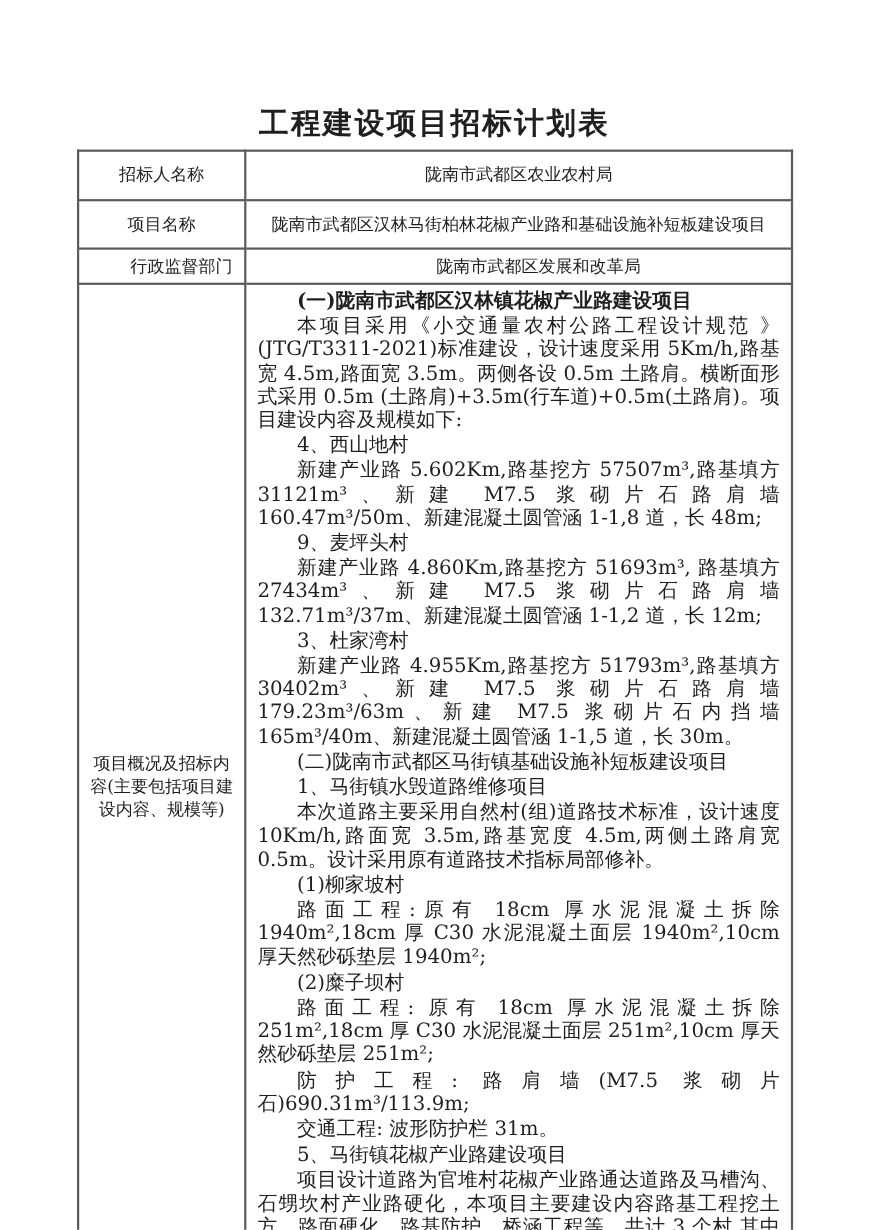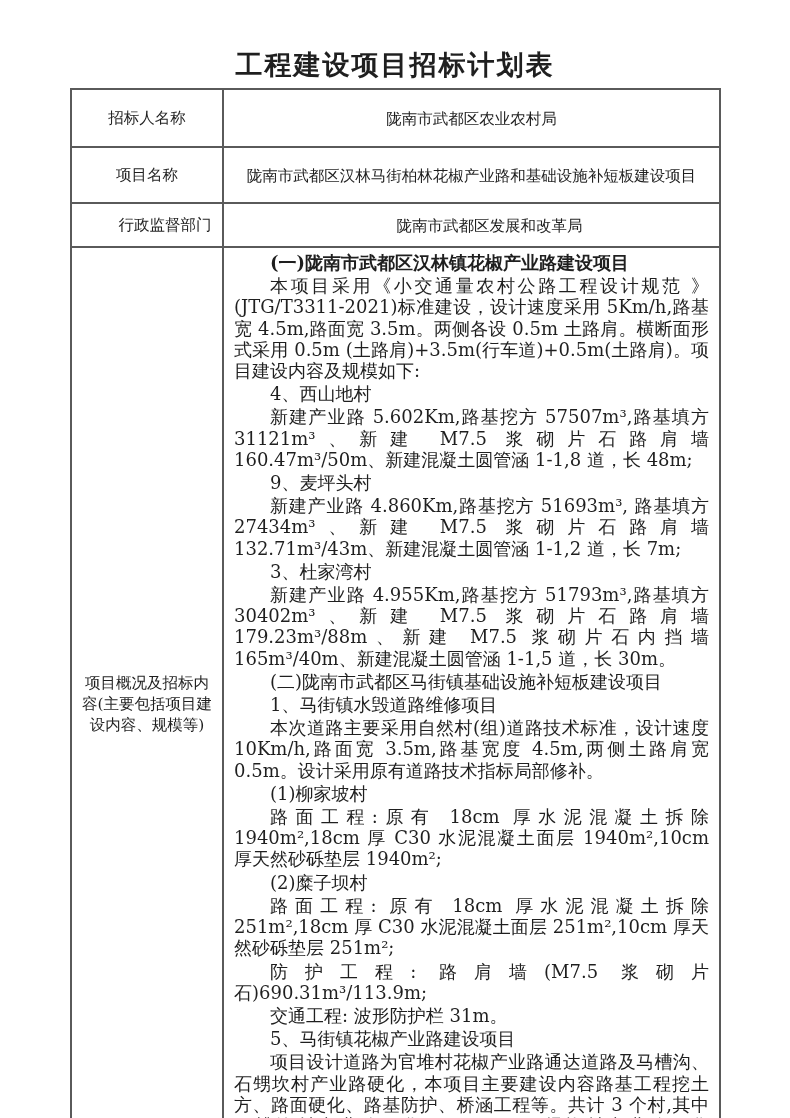--- a/index.html
+++ b/index.html
@@ -3,38 +3,38 @@
 <meta charset="utf-8">
 <style>
   html,body{margin:0;padding:0;}
   body{
     width:790px;height:1118px;background:#ffffff;color:#1f1f1f;
     font-family:"DejaVu Serif","Liberation Serif",serif;
     -webkit-font-smoothing:antialiased;overflow:hidden;
   }
   .page{position:relative;width:790px;height:1118px;}
   .doc-title{
-    margin:48px 0 6px 0;text-align:center;
+    margin:96px 0 6px 0;text-align:center;
     font-size:27px;font-weight:bold;letter-spacing:2px;line-height:34px;
   }
   table.plan{
     border-collapse:collapse;table-layout:fixed;
     margin-left:70px;width:649px;
   }
   table.plan td{
     border:2px solid #5a5a5a;
     font-size:15.5px;line-height:21px;
     padding:2px 8px;vertical-align:middle;
     box-sizing:border-box;
   }
   td.label-cell{width:152px;text-align:center;}
   td.value-cell{width:497px;text-align:center;font-family:Liberation Serif, serif;}
-  tr.r1 td{height:58px;}
-  tr.r2 td{height:56px;}
-  tr.r3 td{height:44px;padding-left:44px;}
+  tr.r1 td{height:45px;}
+  tr.r2 td{height:44px;}
+  tr.r3 td{height:32px;padding-left:44px;}
   tr.r4 td{height:60px;}
   tr.r5 td{height:676px;}
   td.overview-cell{
     vertical-align:top;text-align:left;padding:7px 10px 4px 10px;
   }
   td.overview-cell p{
     margin:2px;text-indent:2em;text-align:justify;
     font-size:18px;line-height:21.2px;
   }
   td.overview-cell p.bold{font-weight:bold;}
@@ -61,23 +61,23 @@
         <td class="value-cell">陇南市武都区发展和改革局</td>
       </tr>
       <tr class="r5">
         <td class="label-cell">项目概况及招标内容(主要包括项目建设内容、规模等)</td>
         <td class="overview-cell">
             <p class="bold">(一)陇南市武都区汉林镇花椒产业路建设项目</p>
             <p>本项目采用《小交通量农村公路工程设计规范 》(JTG/T3311-2021)标准建设，设计速度采用 5Km/h,路基宽 4.5m,路面宽 3.5m。两侧各设 0.5m 土路肩。横断面形式采用 0.5m (土路肩)+3.5m(行车道)+0.5m(土路肩)。项目建设内容及规模如下:</p>
             <p>4、西山地村</p>
             <p>新建产业路 5.602Km,路基挖方 57507m³,路基填方 31121m³、新建 M7.5 浆砌片石路肩墙 160.47m³/50m、新建混凝土圆管涵 1-1,8 道，长 48m;</p>
             <p>9、麦坪头村</p>
-            <p>新建产业路 4.860Km,路基挖方 51693m³, 路基填方 27434m³、新建 M7.5 浆砌片石路肩墙 132.71m³/43m、新建混凝土圆管涵 1-1,2 道，长 7m;</p>
+            <p>新建产业路 4.860Km,路基挖方 51693m³, 路基填方 27434m³、新建 M7.5 浆砌片石路肩墙 132.71m³/37m、新建混凝土圆管涵 1-1,2 道，长 12m;</p>
             <p>3、杜家湾村</p>
-            <p>新建产业路 4.955Km,路基挖方 51793m³,路基填方 30402m³、新建 M7.5 浆砌片石路肩墙 179.23m³/88m、新建 M7.5 浆砌片石内挡墙 165m³/40m、新建混凝土圆管涵 1-1,5 道，长 30m。</p>
+            <p>新建产业路 4.955Km,路基挖方 51793m³,路基填方 30402m³、新建 M7.5 浆砌片石路肩墙 179.23m³/63m、新建 M7.5 浆砌片石内挡墙 165m³/40m、新建混凝土圆管涵 1-1,5 道，长 30m。</p>
             <p>(二)陇南市武都区马街镇基础设施补短板建设项目</p>
             <p>1、马街镇水毁道路维修项目</p>
             <p>本次道路主要采用自然村(组)道路技术标准，设计速度 10Km/h,路面宽 3.5m,路基宽度 4.5m,两侧土路肩宽 0.5m。设计采用原有道路技术指标局部修补。</p>
             <p>(1)柳家坡村</p>
             <p>路面工程:原有 18cm 厚水泥混凝土拆除 1940m²,18cm 厚 C30 水泥混凝土面层 1940m²,10cm 厚天然砂砾垫层 1940m²;</p>
             <p>(2)糜子坝村</p>
             <p>路面工程: 原有 18cm 厚水泥混凝土拆除 251m²,18cm 厚 C30 水泥混凝土面层 251m²,10cm 厚天然砂砾垫层 251m²;</p>
             <p>防护工程: 路肩墙(M7.5 浆砌片石)690.31m³/113.9m;</p>
             <p>交通工程: 波形防护栏 31m。</p>
             <p>5、马街镇花椒产业路建设项目</p>

